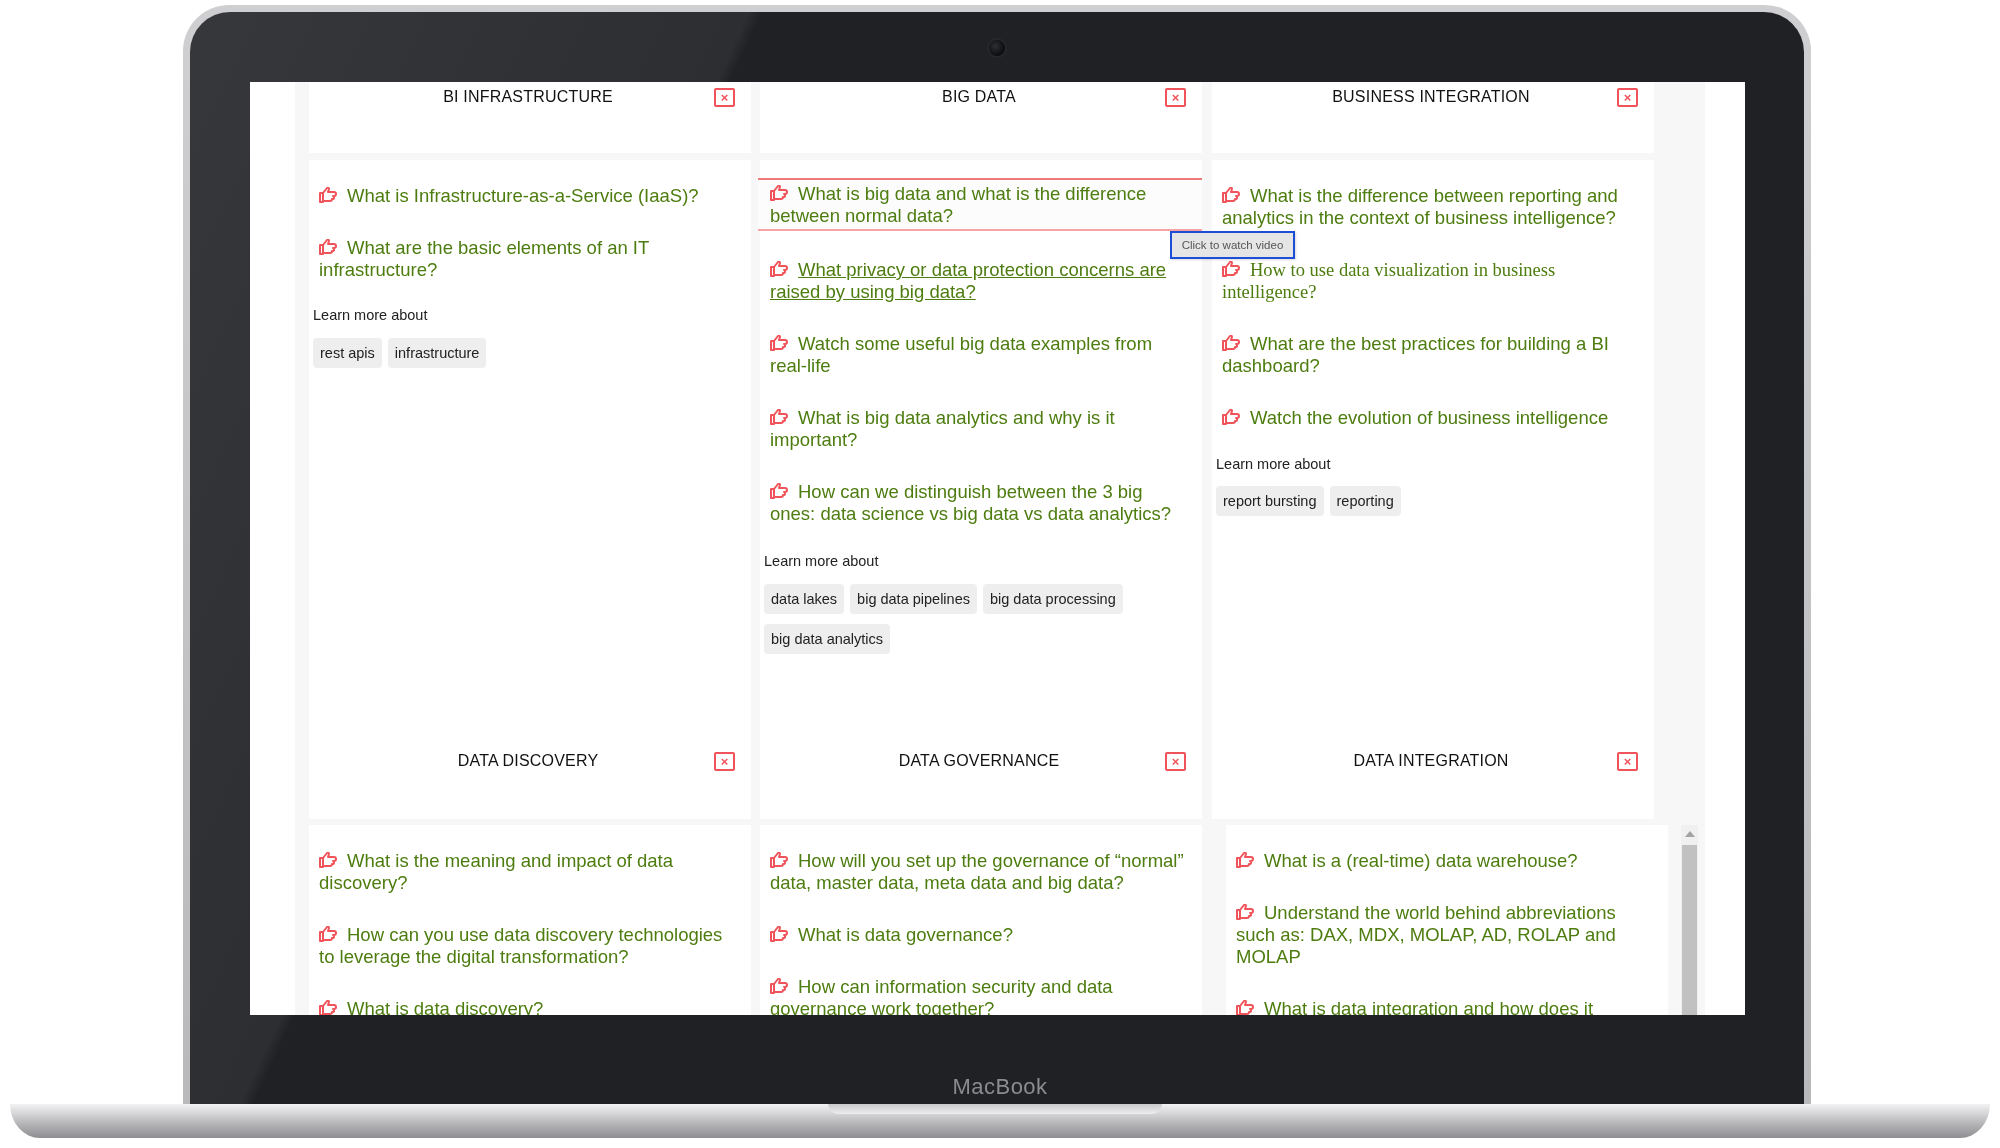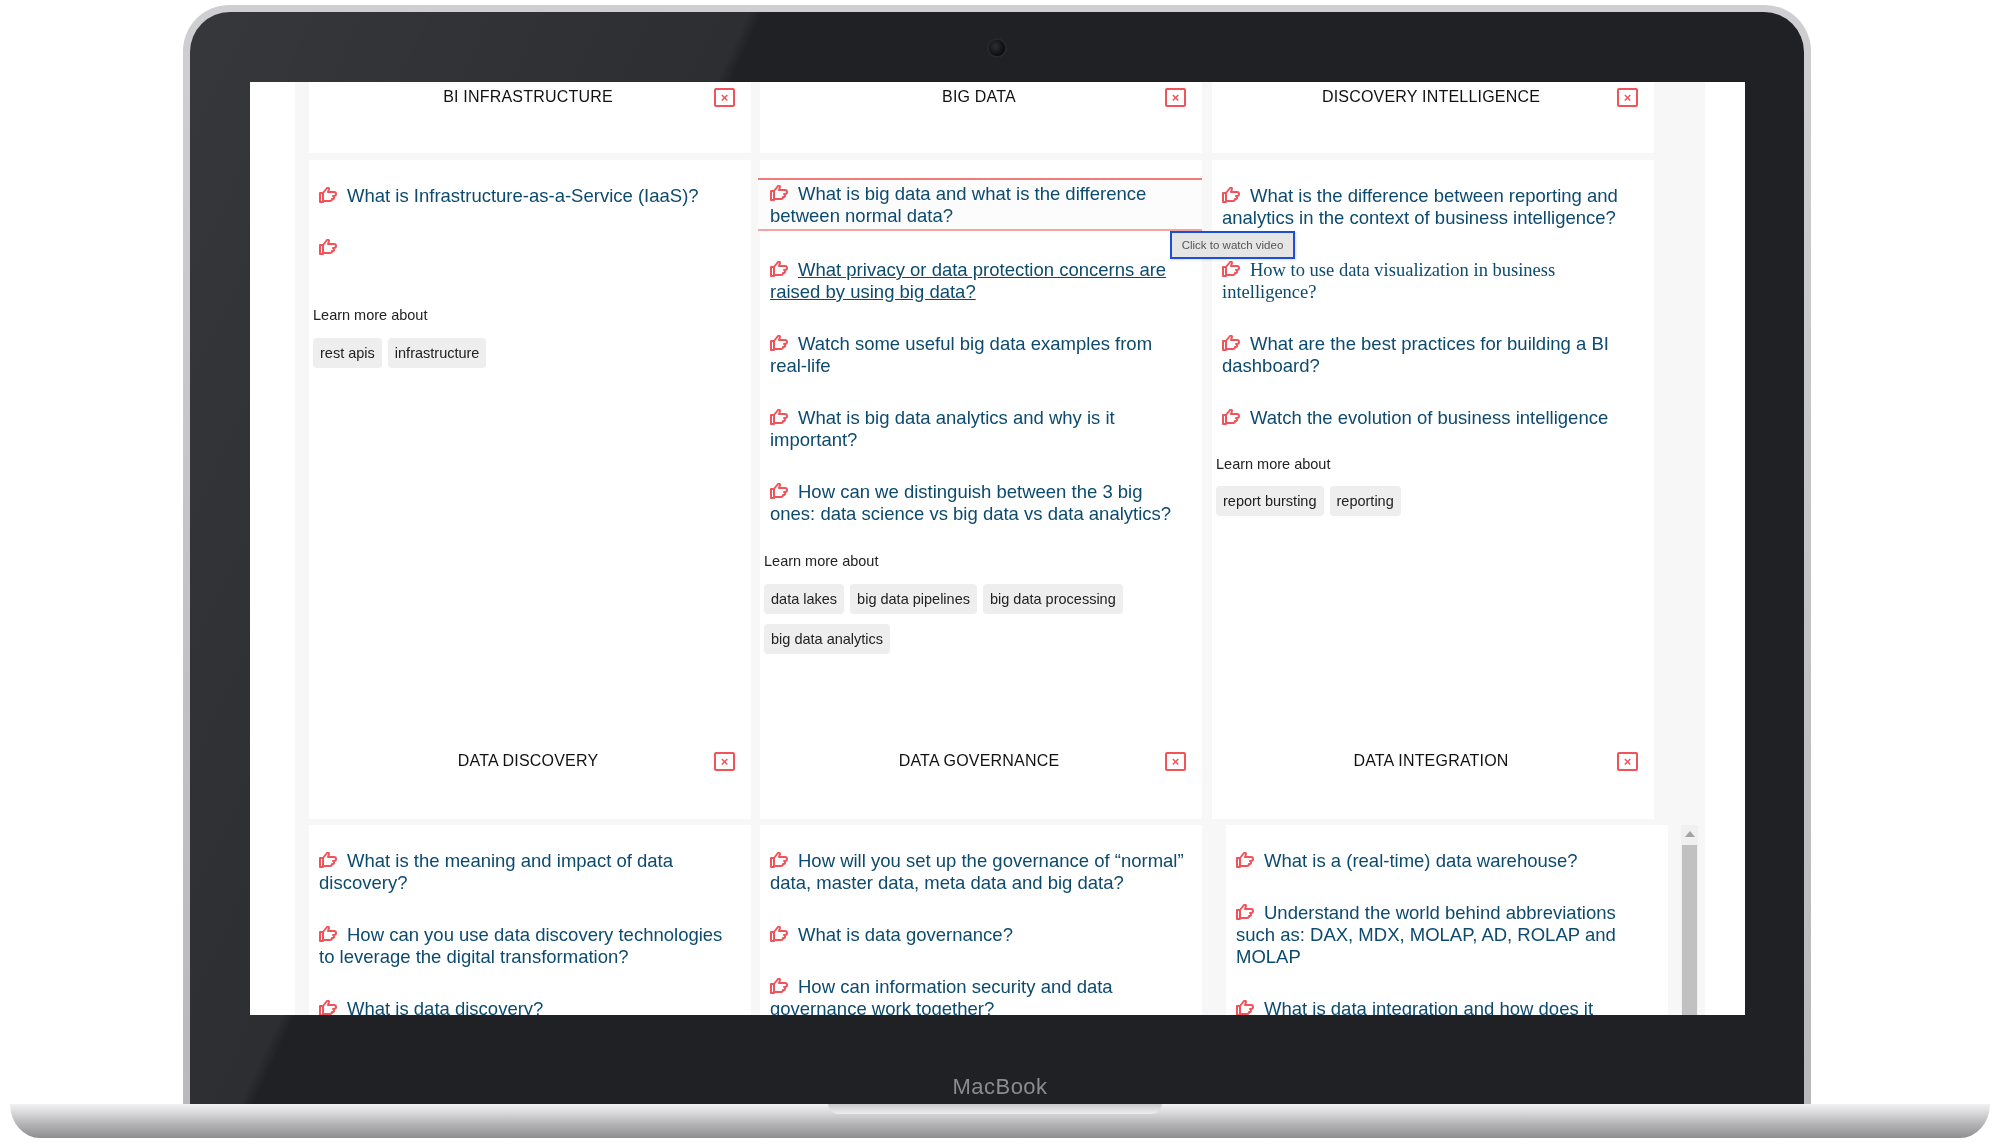--- a/index.html
+++ b/index.html
@@ -60,21 +60,21 @@
       position: absolute; left: 0; right: 4px; top: 6px; text-align: center;
       font-size: 16px; color: #111; letter-spacing: 0.2px;
     }
     .close-btn {
       position: absolute; right: 16px; top: 6px; width: 17px; height: 15px;
       border: 2px solid #f0535a; border-radius: 2px;
       color: #f0535a; font-size: 13px; line-height: 15px; text-align: center; font-weight: bold;
     }
     .q-list { position: absolute; left: 8px; right: 10px; top: 0; }
     .q {
-      position: relative; font-size: 18.5px; line-height: 22px; color: #0c4a6e;
+      position: relative; font-size: 18.5px; line-height: 22px; color: #4d7c0f;
       padding: 0 2px;
     }
     .q .hand {
       display: inline-block; width: 22px; height: 16px; vertical-align: -1px; margin-right: 6px;
     }
     .q.active {
       border-top: 2px solid #f07a7a; border-bottom: 2px solid #f5a3a3;
       background: #fcfcfc; margin-left: -10px; margin-right: -10px; padding: 3px 12px 2px 12px;
     }
     .learn {
@@ -121,21 +121,21 @@
     <div class="card-body" style="left:14px; top:78px; width:442px; height:659px;">
       <div class="q-list">
         <div class="q" style="position:absolute; top:25px; left:0; right:0;">
           <svg class="hand" viewBox="0 0 22 16">
               <path d="M1 6h3v9H1z M4 6l4-5c1-1 2 0 2 1l-1 3h6c1 0 2 1 2 2s-1 2-2 2h-1c1 0 1 1 1 2s-1 1-2 1c0 1-1 2-2 2H4" fill="none" stroke="#f0535a" stroke-width="2" stroke-linejoin="round"></path>
             </svg><span>What is Infrastructure-as-a-Service (IaaS)?</span>
         </div>
         <div class="q" style="position:absolute; top:77px; left:0; right:40px;">
           <svg class="hand" viewBox="0 0 22 16">
               <path d="M1 6h3v9H1z M4 6l4-5c1-1 2 0 2 1l-1 3h6c1 0 2 1 2 2s-1 2-2 2h-1c1 0 1 1 1 2s-1 1-2 1c0 1-1 2-2 2H4" fill="none" stroke="#f0535a" stroke-width="2" stroke-linejoin="round"></path>
-            </svg>
+            </svg><span>What are the basic elements of an IT infrastructure?</span>
         </div>
       </div>
       <div class="learn" style="left:4px; top:147px;">Learn more about</div>
       <div class="tags" style="left:4px; top:178px; width:420px;">
         <span class="tag">rest apis</span>
         <span class="tag">infrastructure</span>
       </div>
     </div>
 
     <div class="card-head" style="left:465px; top:0; width:442px; height:71px;">
@@ -173,21 +173,21 @@
       <div class="learn" style="left:4px; top:393px;">Learn more about</div>
       <div class="tags" style="left:4px; top:424px; width:400px; row-gap:10px;">
         <span class="tag">data lakes</span>
         <span class="tag">big data pipelines</span>
         <span class="tag">big data processing</span>
         <span class="tag">big data analytics</span>
       </div>
     </div>
 
     <div class="card-head" style="left:917px; top:0; width:442px; height:71px;">
-      <div class="title">DISCOVERY INTELLIGENCE</div>
+      <div class="title">BUSINESS INTEGRATION</div>
       <div class="close-btn">×</div>
     </div>
     <div class="card-body" style="left:917px; top:78px; width:442px; height:659px;">
       <div class="q-list">
         <div class="q" style="position:absolute; top:25px; left:0; right:0;">
           <svg class="hand" viewBox="0 0 22 16">
               <path d="M1 6h3v9H1z M4 6l4-5c1-1 2 0 2 1l-1 3h6c1 0 2 1 2 2s-1 2-2 2h-1c1 0 1 1 1 2s-1 1-2 1c0 1-1 2-2 2H4" fill="none" stroke="#f0535a" stroke-width="2" stroke-linejoin="round"></path>
             </svg><span>What is the difference between reporting and analytics in the context of business intelligence?</span>
         </div>
         <div class="q" style="position:absolute; top:99px; left:0; right:20px;font-family:Liberation Serif, serif;">

